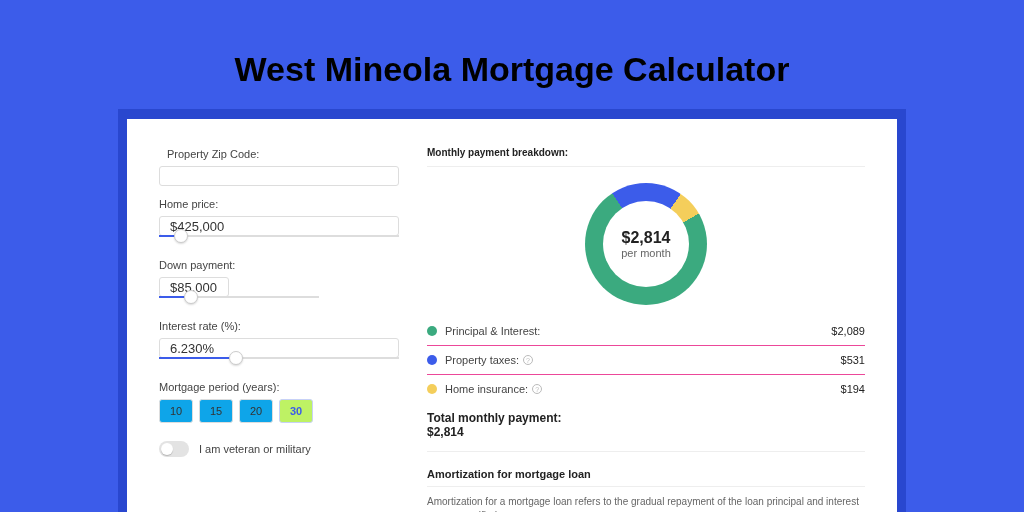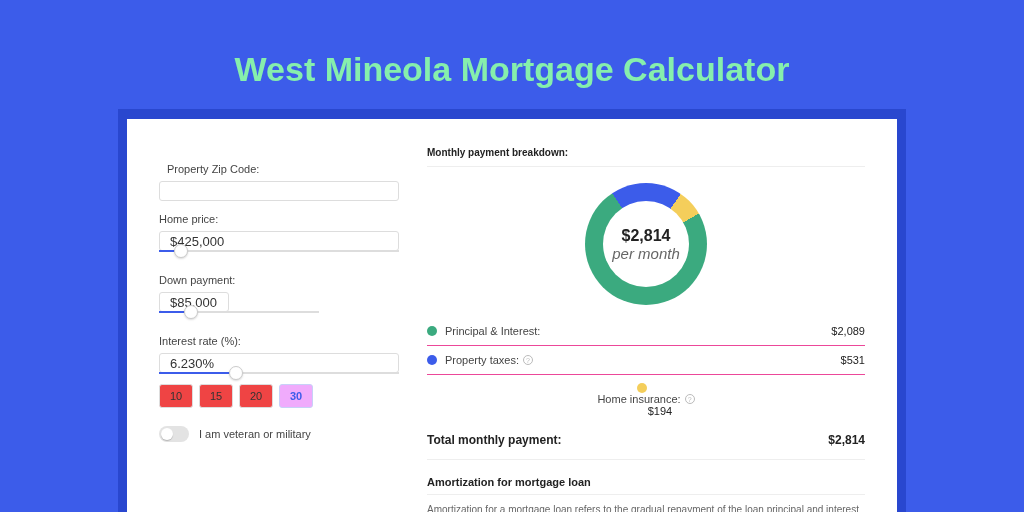--- a/index.html
+++ b/index.html
@@ -10,21 +10,21 @@
     height: 512px;
     overflow: hidden;
   }
   .outer {
     width: 1024px;
     height: 512px;
     position: relative;
   }
   .page-title {
     text-align: center;
-    color: #86efac;
+    color: #000000;
     font-size: 34px;
     font-weight: 700;
     padding-top: 50px;
     padding-bottom: 20px;
     border-radius: 29px;
   }
   .card-zone {
     margin: 0 auto;
     width: 788px;
     background: #2947CF;
@@ -43,21 +43,21 @@
   }
   .right {
     flex: 1;
   }
   .field-label {
     font-size: 11px;
     color: #444;
     margin-bottom: 6px;
     margin-top: 12px;
   }
-  .left .field-label:first-child { margin-top: 16px; padding-left: 8px; }
+  .left .field-label:first-child { margin-top: 1px; padding-left: 8px; }
   .inp {
     width: 100%;
     height: 20px;
     border: 1px solid #ddd;
     border-radius: 3px;
     padding: 0 10px;
     font-size: 13px;
     color: #333;
     background: #fff;
   }
@@ -98,29 +98,29 @@
   .period-btns {
     display: flex;
     gap: 6px;
   }
   .period-btn {
     border: 1px solid #ddd;
     border-radius: 3px;
     width: 34px;
     height: 24px;
     font-size: 11px;
-    background: #ef4444;
+    background: #0ea5e9;
     color: #333;
     display: flex;
     align-items: center;
     justify-content: center;
     cursor: pointer;
   }
   .period-btn.sel {
-    background: #f0abfc;
+    background: #bef264;
     color: #3C5CEA;
     border-color: #c7d1f7;
     font-weight: 600;
   }
   .toggle-row {
     display: flex;
     align-items: center;
     gap: 10px;
     margin-top: 18px;
     font-size: 11px;
@@ -169,33 +169,32 @@
     flex-direction: column;
     align-items: center;
     justify-content: center;
   }
   .donut-amount {
     font-size: 16px;
     font-weight: 700;
     color: #222;
   }
   .donut-sub {
-    font-size: 15px;
+    font-size: 11px;
     color: #666;
-    font-style: italic;
   }
   .legend-row {
     display: flex;
     align-items: center;
     font-size: 11px;
     color: #444;
     padding: 8px 0;
     border-bottom: 1px solid #ec4899;
   }
-  .legend-row:last-of-type { border-bottom: none; flex-direction: column; }
+  .legend-row:last-of-type { border-bottom: none; }
   .swatch {
     width: 10px;
     height: 10px;
     border-radius: 50%;
     margin-right: 8px;
     flex-shrink: 0;
   }
   .legend-label { flex: 1; display: flex; align-items: center; gap: 4px; }
   .legend-val { font-size: 11px; color: #222; margin-left: 28px; }
   .info-icon {
@@ -211,20 +210,21 @@
   }
   .total-row {
     display: flex;
     justify-content: space-between;
     font-size: 12px;
     font-weight: 700;
     color: #222;
     padding: 8px 0 12px 0;
     border-bottom: 1px solid #eee;
     margin-bottom: 16px;
+    flex-direction: column;
   }
   .amort-title {
     font-size: 11px;
     font-weight: 700;
     color: #222;
     padding-bottom: 6px;
     border-bottom: 1px solid #eee;
     margin-bottom: 8px;
   }
   .amort-text {
@@ -264,20 +264,21 @@
         </div>
 
         <div class="field-label">Interest rate (%):</div>
         <input class="inp" type="text" value="6.230%" style="">
         <div class="slider-wrap">
           <div class="slider-track"></div>
           <div class="slider-fill" id="rate-fill" style="width: 32%;"></div>
           <div class="slider-thumb" id="rate-thumb" style="left: 32%;"></div>
         </div>
 
+        <div class="field-label">Mortgage period (years):</div>
         <div class="period-btns" id="period-btns">
             <div class="period-btn">10</div>
             <div class="period-btn">15</div>
             <div class="period-btn">20</div>
             <div class="period-btn sel">30</div>
           </div>
 
         <div class="toggle-row">
           <div class="toggle"></div>
           <span>I am veteran or military</span>

